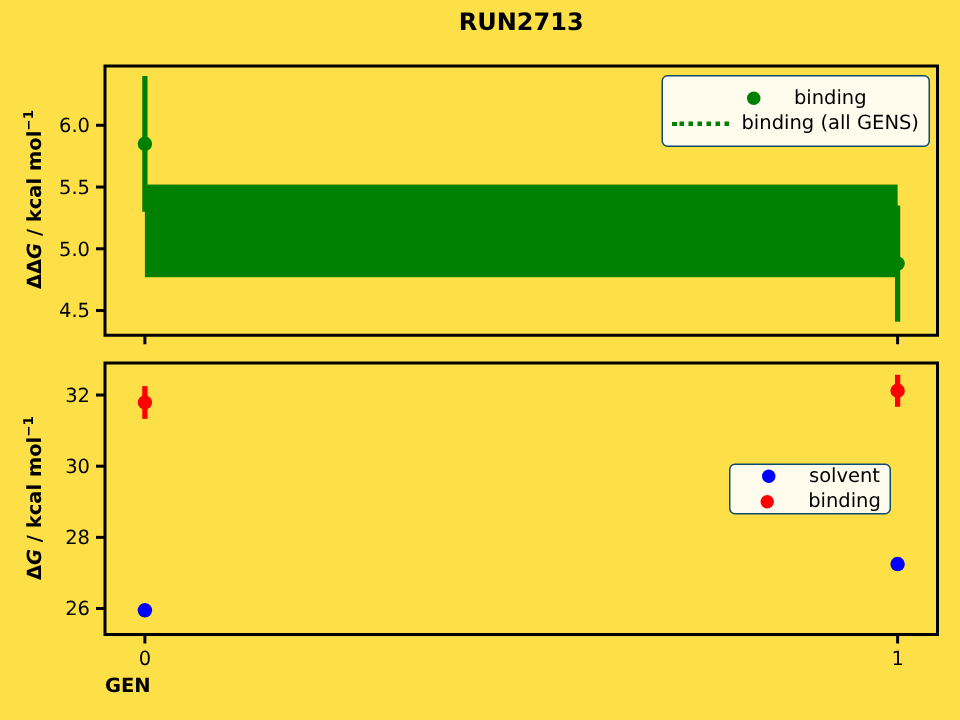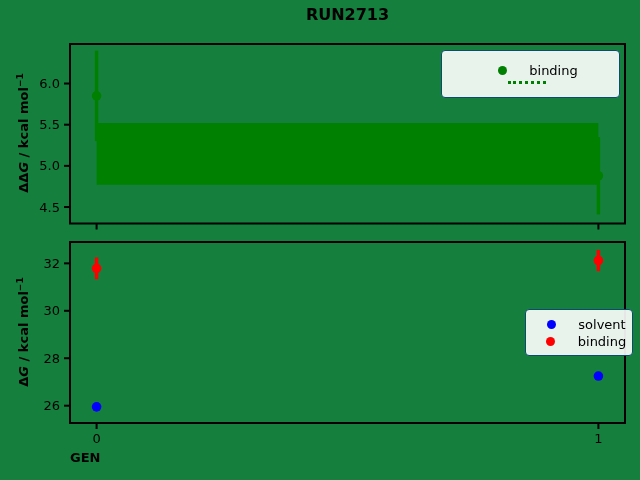--- a/index.html
+++ b/index.html
@@ -2,21 +2,21 @@
 <html><head>
 <meta charset="utf-8">
 <style>
   * { margin: 0; padding: 0; box-sizing: border-box; }
   html, body { background: #ffffff; }
   body { font-family: "DejaVu Sans", sans-serif; color: #000; }
   .figure {
     position: relative;
     width: 640px;
     height: 480px;
-    background: #15803d;
+    background: #fde047;
     overflow: hidden;
   }
   .fig-title {
     position: absolute;
     left: 70px;
     top: 5px;
     width: 555px;
     text-align: center;
     font-size: 16px;
     font-weight: bold;
@@ -51,21 +51,21 @@
     border-radius: 4px;
     font-size: 13px;
     display: flex;
     flex-direction: column;
     justify-content: center;
     gap: 4px;
     padding: 4px 6px;
     align-items: center;
   }
   #legend-top  { left: 441px; top: 50px;  width: 179px; height: 48px; }
-  #legend-bottom { left: 525px; top: 309px; width: 108px; height: 47px; }
+  #legend-bottom { left: 486px; top: 309px; width: 108px; height: 34px; }
   .legend-row { display: flex; align-items: center; line-height: 1; }
   .legend-sym {
     width: 38px;
     flex: 0 0 38px;
     display: flex;
     justify-content: center;
     align-items: center;
     margin-right: 8px;
   }
   .dot { width: 9px; height: 9px; border-radius: 50%; }
@@ -135,20 +135,21 @@
     <div class="legend-row">
       <span class="legend-sym">
           <span class="dot dot-green"></span>
         </span>
       <span>binding</span>
     </div>
     <div class="legend-row">
       <span class="legend-sym">
           <span class="dotted-line"></span>
         </span>
+      <span>binding (all GENS)</span>
     </div>
   </div>
 
   <div class="legend" id="legend-bottom">
     <div class="legend-row">
       <span class="legend-sym">
           <span class="dot dot-blue"></span>
         </span>
       <span>solvent</span>
     </div>

